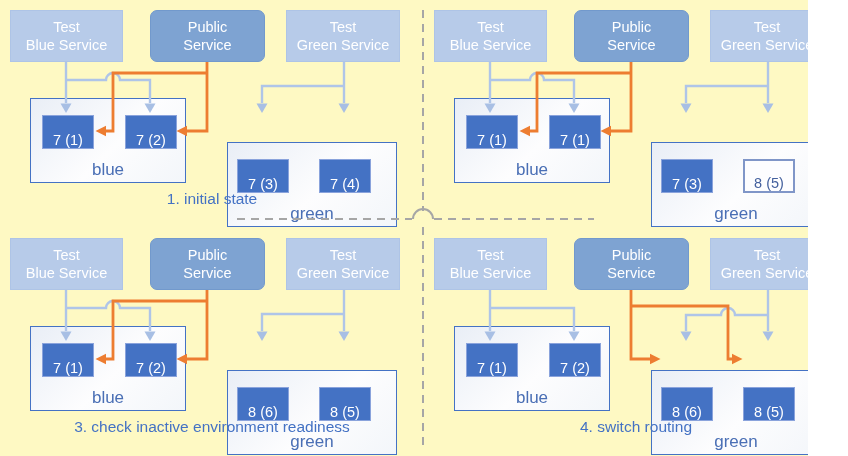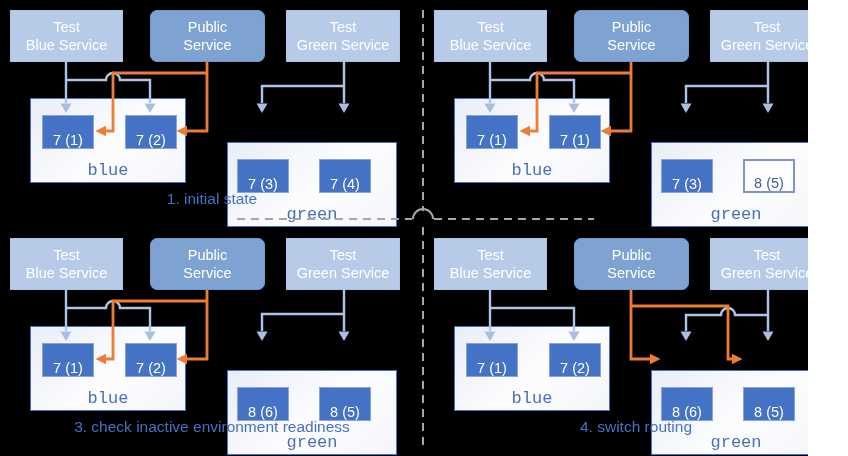--- a/index.html
+++ b/index.html
@@ -1,37 +1,37 @@
 <!DOCTYPE html>
 <html><head>
 <meta charset="utf-8">
 <style>
   * { box-sizing: border-box; margin: 0; padding: 0; }
   html,body { background:#ffffff; }
   body { font-family:"Liberation Sans", sans-serif; }
-  .canvas { position:relative; width:808px; height:456px; background:#000000; overflow:hidden; }
+  .canvas { position:relative; width:808px; height:456px; background:#fef9c3; overflow:hidden; }
   .quadrant { position:absolute; width:424px; height:228px; }
 
   .svc { position:absolute; top:10px; height:52px;
          display:flex; align-items:center; justify-content:center;
          text-align:center; color:#ffffff; font-size:14.5px; line-height:18px;
          white-space:pre-line; }
   .svc.light { background:#b7cbe9; border:1px solid #aec4e6; }
   .svc.mid   { background:#7ea3d2; border:1px solid #7299cc; }
   .svc.s1 { left:10px;  width:113px; }
   .svc.s2 { left:150px; width:115px;border-radius:7px; }
   .svc.s3 { left:286px; width:114px; }
 
   .env { position:absolute; top:98px; height:85px;
          border:1px solid #4472c4;
          background:linear-gradient(135deg,#e9eef6 0%,#fdfdfe 55%,#f3f6fa 100%); }
   .env.blue  { left:30px;  width:156px; }
   .env.green { left:227px; width:170px;margin-top:44px; }
   .env-label { position:absolute; left:0; right:0; bottom:2px; text-align:center;
-               color:#4a6fb5; font-size:17px;font-family:Liberation Mono, monospace; }
+               color:#4a6fb5; font-size:17px; }
 
   .pod { position:absolute; top:16px; width:52px; height:34px;
          display:flex; align-items:flex-end; justify-content:center;
          background:#4472c4; border:1px solid #8aa3dc; color:#fff; font-size:14.5px; }
   .pod.p-left  { left:11px; }  .pod.p-right { left:94px; }
   .env.green .pod.p-left  { left:9px; }  .env.green .pod.p-right { left:91px; }
   .pod.pod-outline { background:#fdfdff; border:2px solid #8096c8; color:#44609e; }
 
   .caption { position:absolute; left:0; top:190px; width:424px; text-align:center;
              color:#4472c4; font-size:15.5px; }

